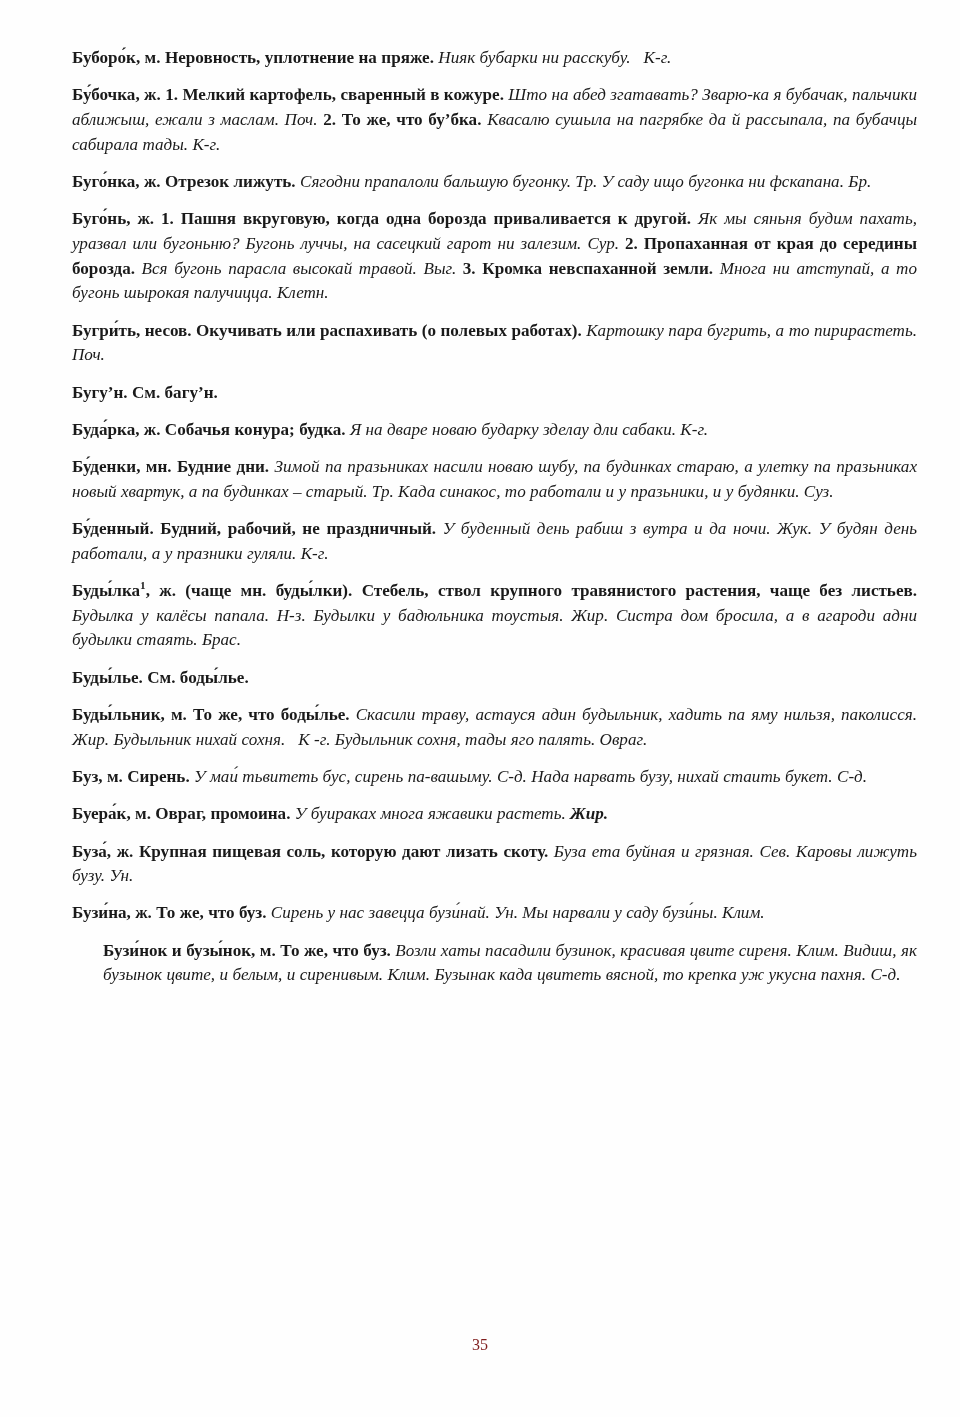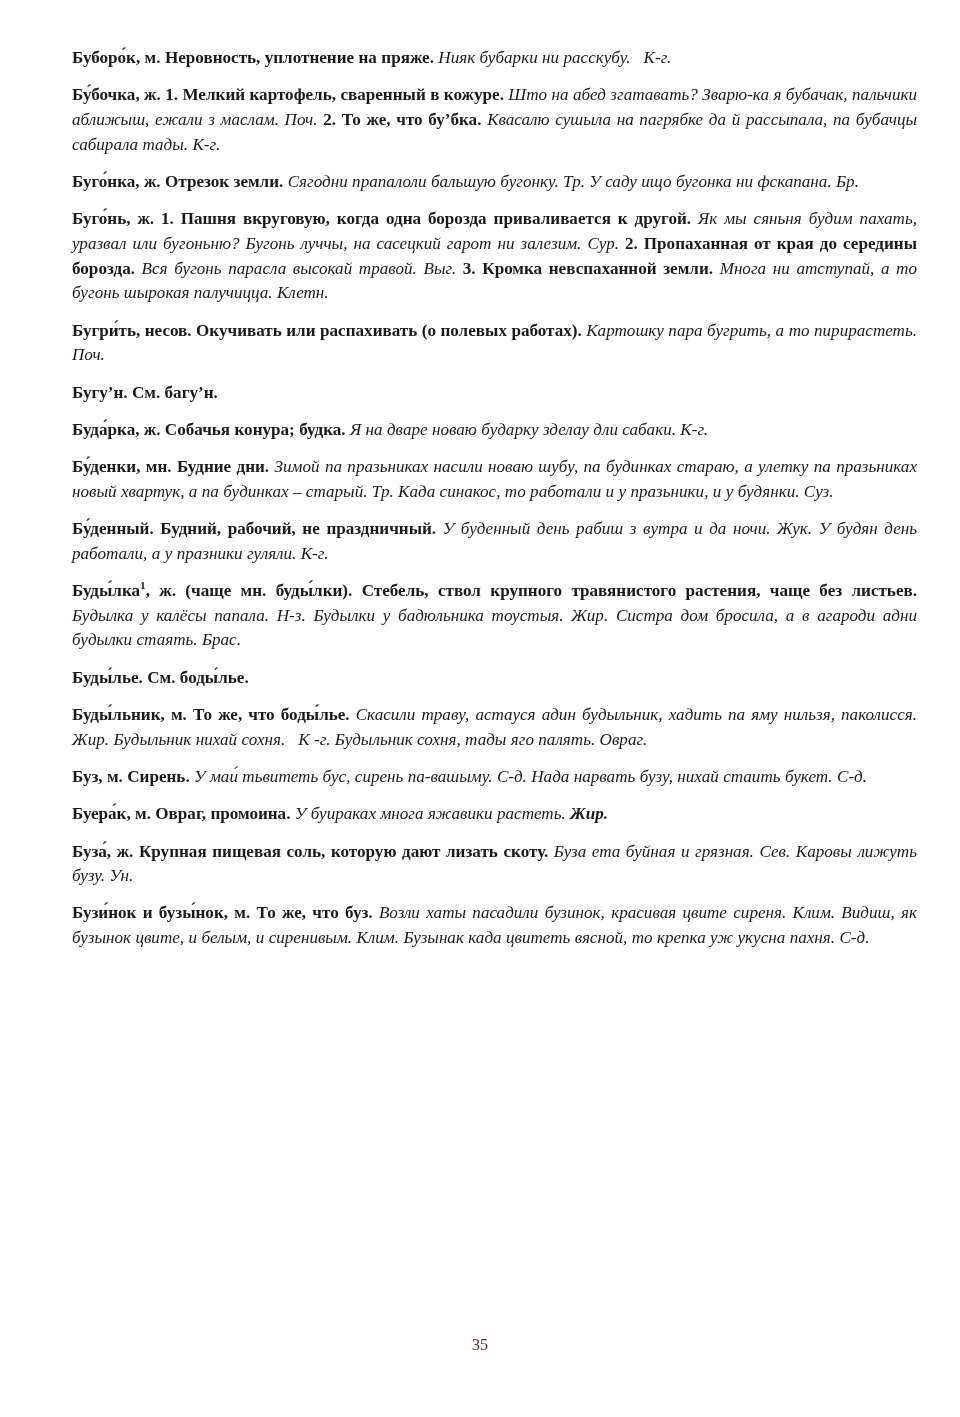--- a/index.html
+++ b/index.html
@@ -33,21 +33,21 @@
 
   .entry {
     font-size: 17.1px;
     line-height: 1.445;
     text-align: justify;
     text-justify: inter-word;
     margin: 0 0 12.6px 0;
     hyphens: manual;
     word-spacing: 0.1px;
   }
-  .entry:last-of-type { margin-bottom: 0; }
+  .entry:last-of-type { margin-bottom: 0; margin-left: 31px; }
 
   
   .b {
     font-weight: bold;
   }
   
   .i {
     font-style: italic;
   }
   .bi {
@@ -82,21 +82,21 @@
 
     <p class="entry">
       <span class="b">Буборо́к, м. Неровность, уплотнение на пряже.</span><span class="i"> Нияк бубарки ни расскубу.</span><span class="gap">   </span><span class="i">К-г.</span>
     </p>
 
     <p class="entry">
       <span class="b">Бу́бочка, ж. 1. Мелкий картофель, сваренный в кожуре.</span><span class="i"> Што на абед згатавать? Зварю-ка я бубачак, пальчики аближыш, ежали з маслам. Поч.</span><span class="b"> 2. То же, что бу’бка.</span><span class="i"> Квасалю сушыла на пагрябке да й рассыпала, па бубачцы сабирала тады. К-г.</span>
     </p>
 
     <p class="entry">
-      <span class="b">Буго́нка, ж. Отрезок земли.</span><span class="i"> Сягодни прапалоли бальшую бугонку. Тр. У саду ищо бугонка ни фскапана. Бр.</span>
+      <span class="b">Буго́нка, ж. Отрезок лижуть.</span><span class="i"> Сягодни прапалоли бальшую бугонку. Тр. У саду ищо бугонка ни фскапана. Бр.</span>
     </p>
 
     <p class="entry">
       <span class="b">Буго́нь, ж. 1. Пашня вкруговую, когда одна борозда приваливается к другой.</span><span class="i"> Як мы сяньня будим пахать, уразвал или бугоньню? Бугонь луччы, на сасецкий гарот ни залезим. Сур.</span><span class="b"> 2. Пропаханная от края до середины борозда.</span><span class="i"> Вся бугонь парасла высокай травой. Выг.</span><span class="b"> 3. Кромка невспаханной земли.</span><span class="i"> Многа ни атступай, а то бугонь шырокая палучицца. Клетн.</span>
     </p>
 
     <p class="entry">
       <span class="b">Бугри́ть, несов. Окучивать или распахивать (о полевых работах).</span><span class="i"> Картошку пара бугрить, а то пирирастеть. Поч.</span>
     </p>
 
@@ -134,20 +134,23 @@
     </p>
 
     <p class="entry">
       <span class="b">Буера́к, м. Овраг, промоина.</span><span class="i"> У буираках многа яжавики растеть.</span><span class="bi"> Жир.</span>
     </p>
 
     <p class="entry">
       <span class="b">Буза́, ж. Крупная пищевая соль, которую дают лизать скоту.</span><span class="i"> Буза ета буйная и грязная. Сев. Каровы лижуть бузу. Ун.</span>
     </p>
 
+    <p class="entry">
+      <span class="b">Бузи́на, ж. То же, что буз.</span><span class="i"> Сирень у нас завецца бузи́най. Ун. Мы нарвали у саду бузи́ны. Клим.</span>
+    </p>
 
     <p class="entry">
       <span class="b">Бузи́нок и бузы́нок, м. То же, что буз.</span><span class="i"> Возли хаты пасадили бузинок, красивая цвите сиреня. Клим. Видиш, як бузынок цвите, и белым, и сиренивым. Клим. Бузынак када цвитеть вясной, то крепка уж укусна пахня. С-д.</span>
     </p>
 
   </div>
 
   <div id="folio">35</div>
 
 </div>

